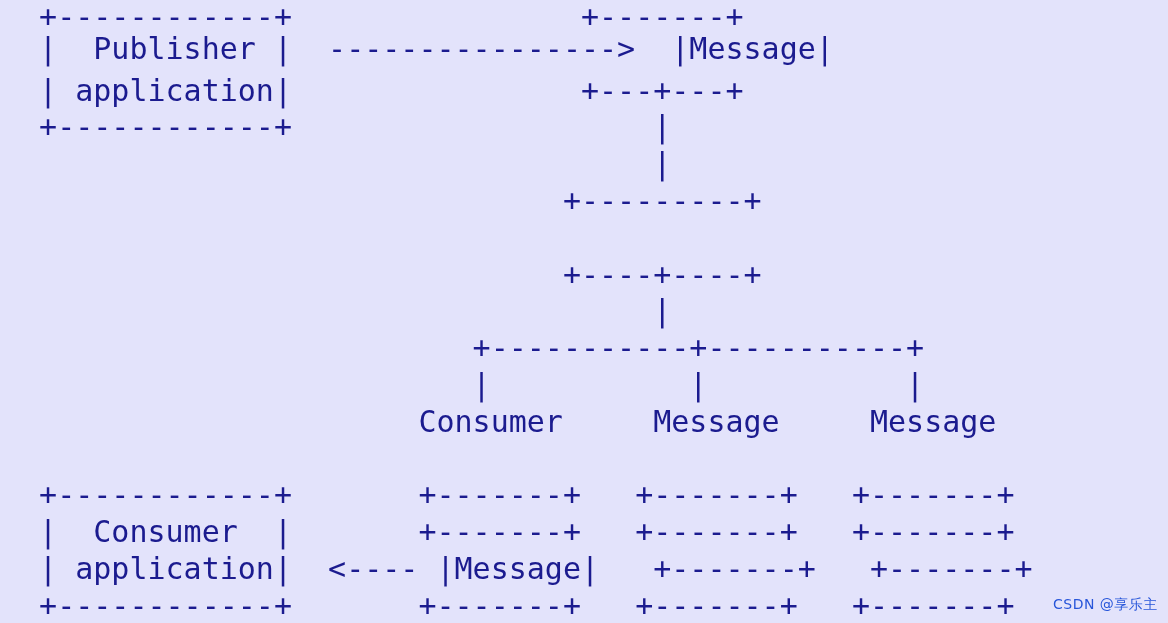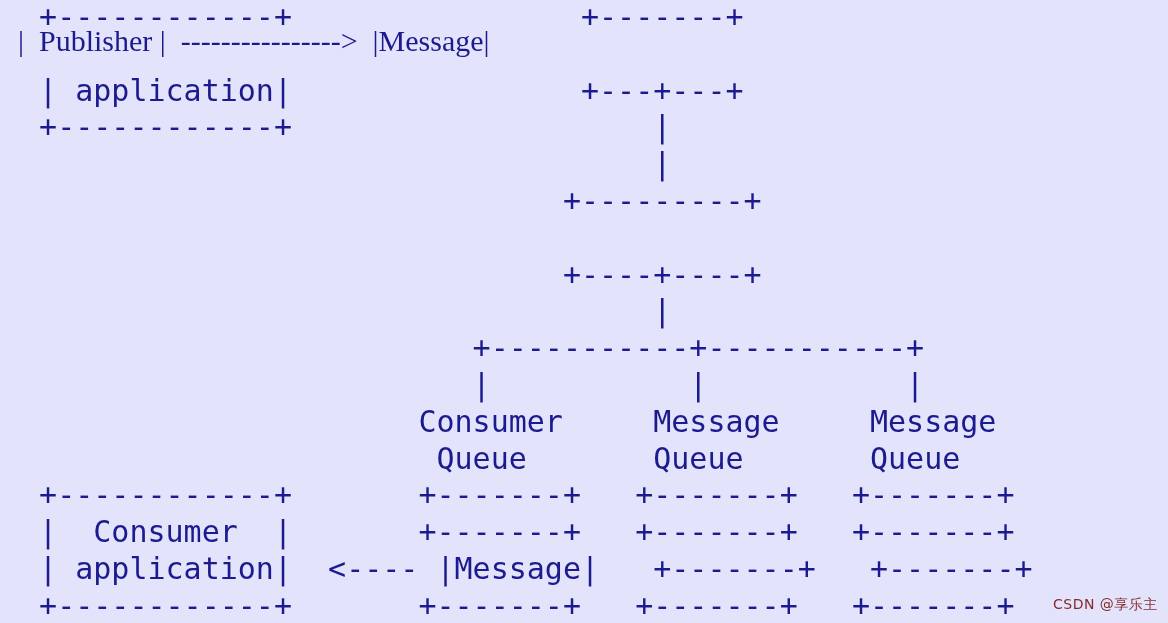--- a/index.html
+++ b/index.html
@@ -36,56 +36,55 @@
     white-space: pre;
     font-weight: 400;
     -webkit-font-smoothing: antialiased;
   }
   .watermark {
     position: absolute;
     left: 1053px;
     top: 596px;
     font-family: "DejaVu Sans", "Liberation Sans", sans-serif;
     font-size: 14px;
-    color: #7f1d1d;
+    color: #1d4ed8;
     letter-spacing: 0.5px;
     white-space: pre;
     pointer-events: none;
     opacity: 0.95;
   }
 </style>
 </head>
 <body>
 
 <div id="ascii-canvas">
 
   <pre class="ascii-art" style="top:-1px;">  +------------+                +-------+</pre>
 
-  <pre class="ascii-art" style="top:23px;font-family:Liberation Serif, serif;">  |  Publisher |  ----------------&gt;  |Message|</pre>
+  <pre class="ascii-art" style="top:31px;">  |  Publisher |  ----------------&gt;  |Message|</pre>
 
   <pre class="ascii-art" style="top:72.6px;">  | application|                +---+---+</pre>
 
   <pre class="ascii-art" style="top:109.4px;">  +------------+                    |</pre>
 
   <pre class="ascii-art" style="top:146.2px;">                                    |</pre>
 
   <pre class="ascii-art" style="top:183px;">                               +---------+</pre>
 
 
   <pre class="ascii-art" style="top:256.6px;">                               +----+----+</pre>
 
   <pre class="ascii-art" style="top:293.4px;">                                    |</pre>
 
   <pre class="ascii-art" style="top:330.2px;">                          +-----------+-----------+</pre>
 
   <pre class="ascii-art" style="top:367px;">                          |           |           |</pre>
 
   <pre class="ascii-art" style="top:403.8px;">                       Consumer     Message     Message</pre>
 
-  <pre class="ascii-art" style="top:440.6px;">                        Queue       Queue       Queue</pre>
 
   <pre class="ascii-art" style="top:477.4px;">  +------------+       +-------+   +-------+   +-------+</pre>
 
   <pre class="ascii-art" style="top:514.2px;">  |  Consumer  |       +-------+   +-------+   +-------+</pre>
 
   <pre class="ascii-art" style="top:551px;">  | application|  &lt;---- |Message|   +-------+   +-------+</pre>
 
   <pre class="ascii-art" style="top:587.8px;">  +------------+       +-------+   +-------+   +-------+</pre>
 
   <div class="watermark">CSDN @享乐主</div>

